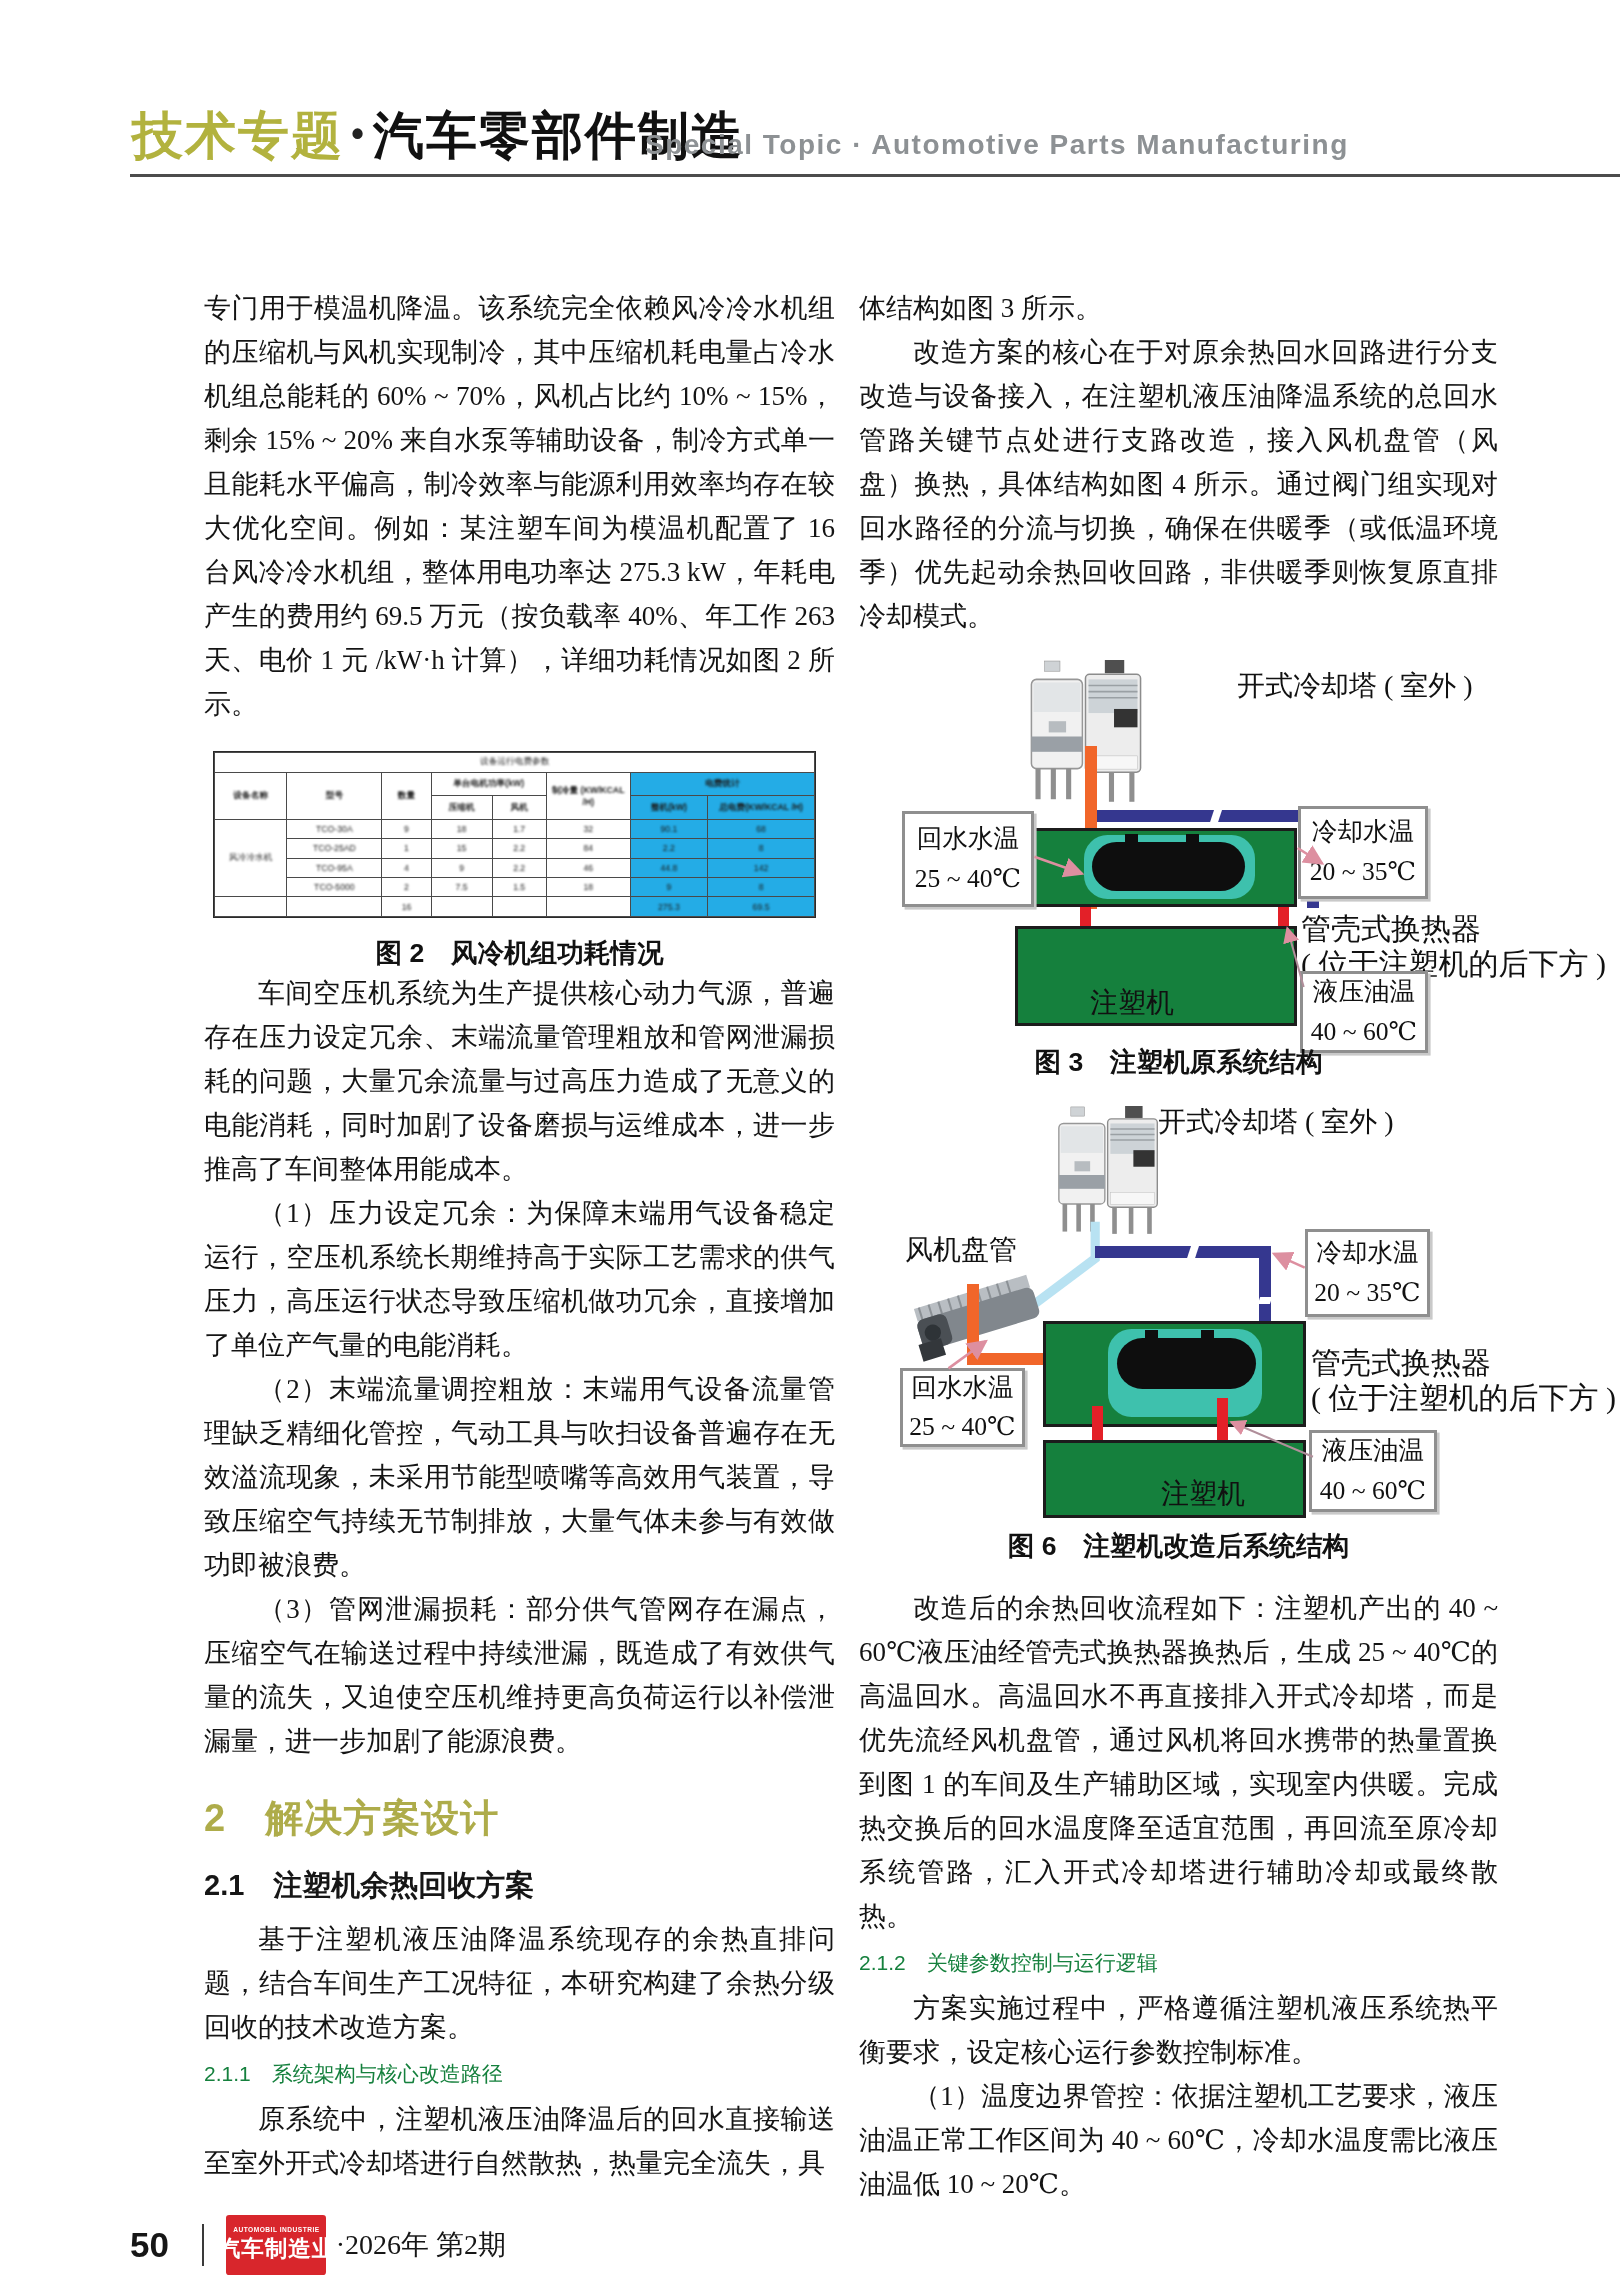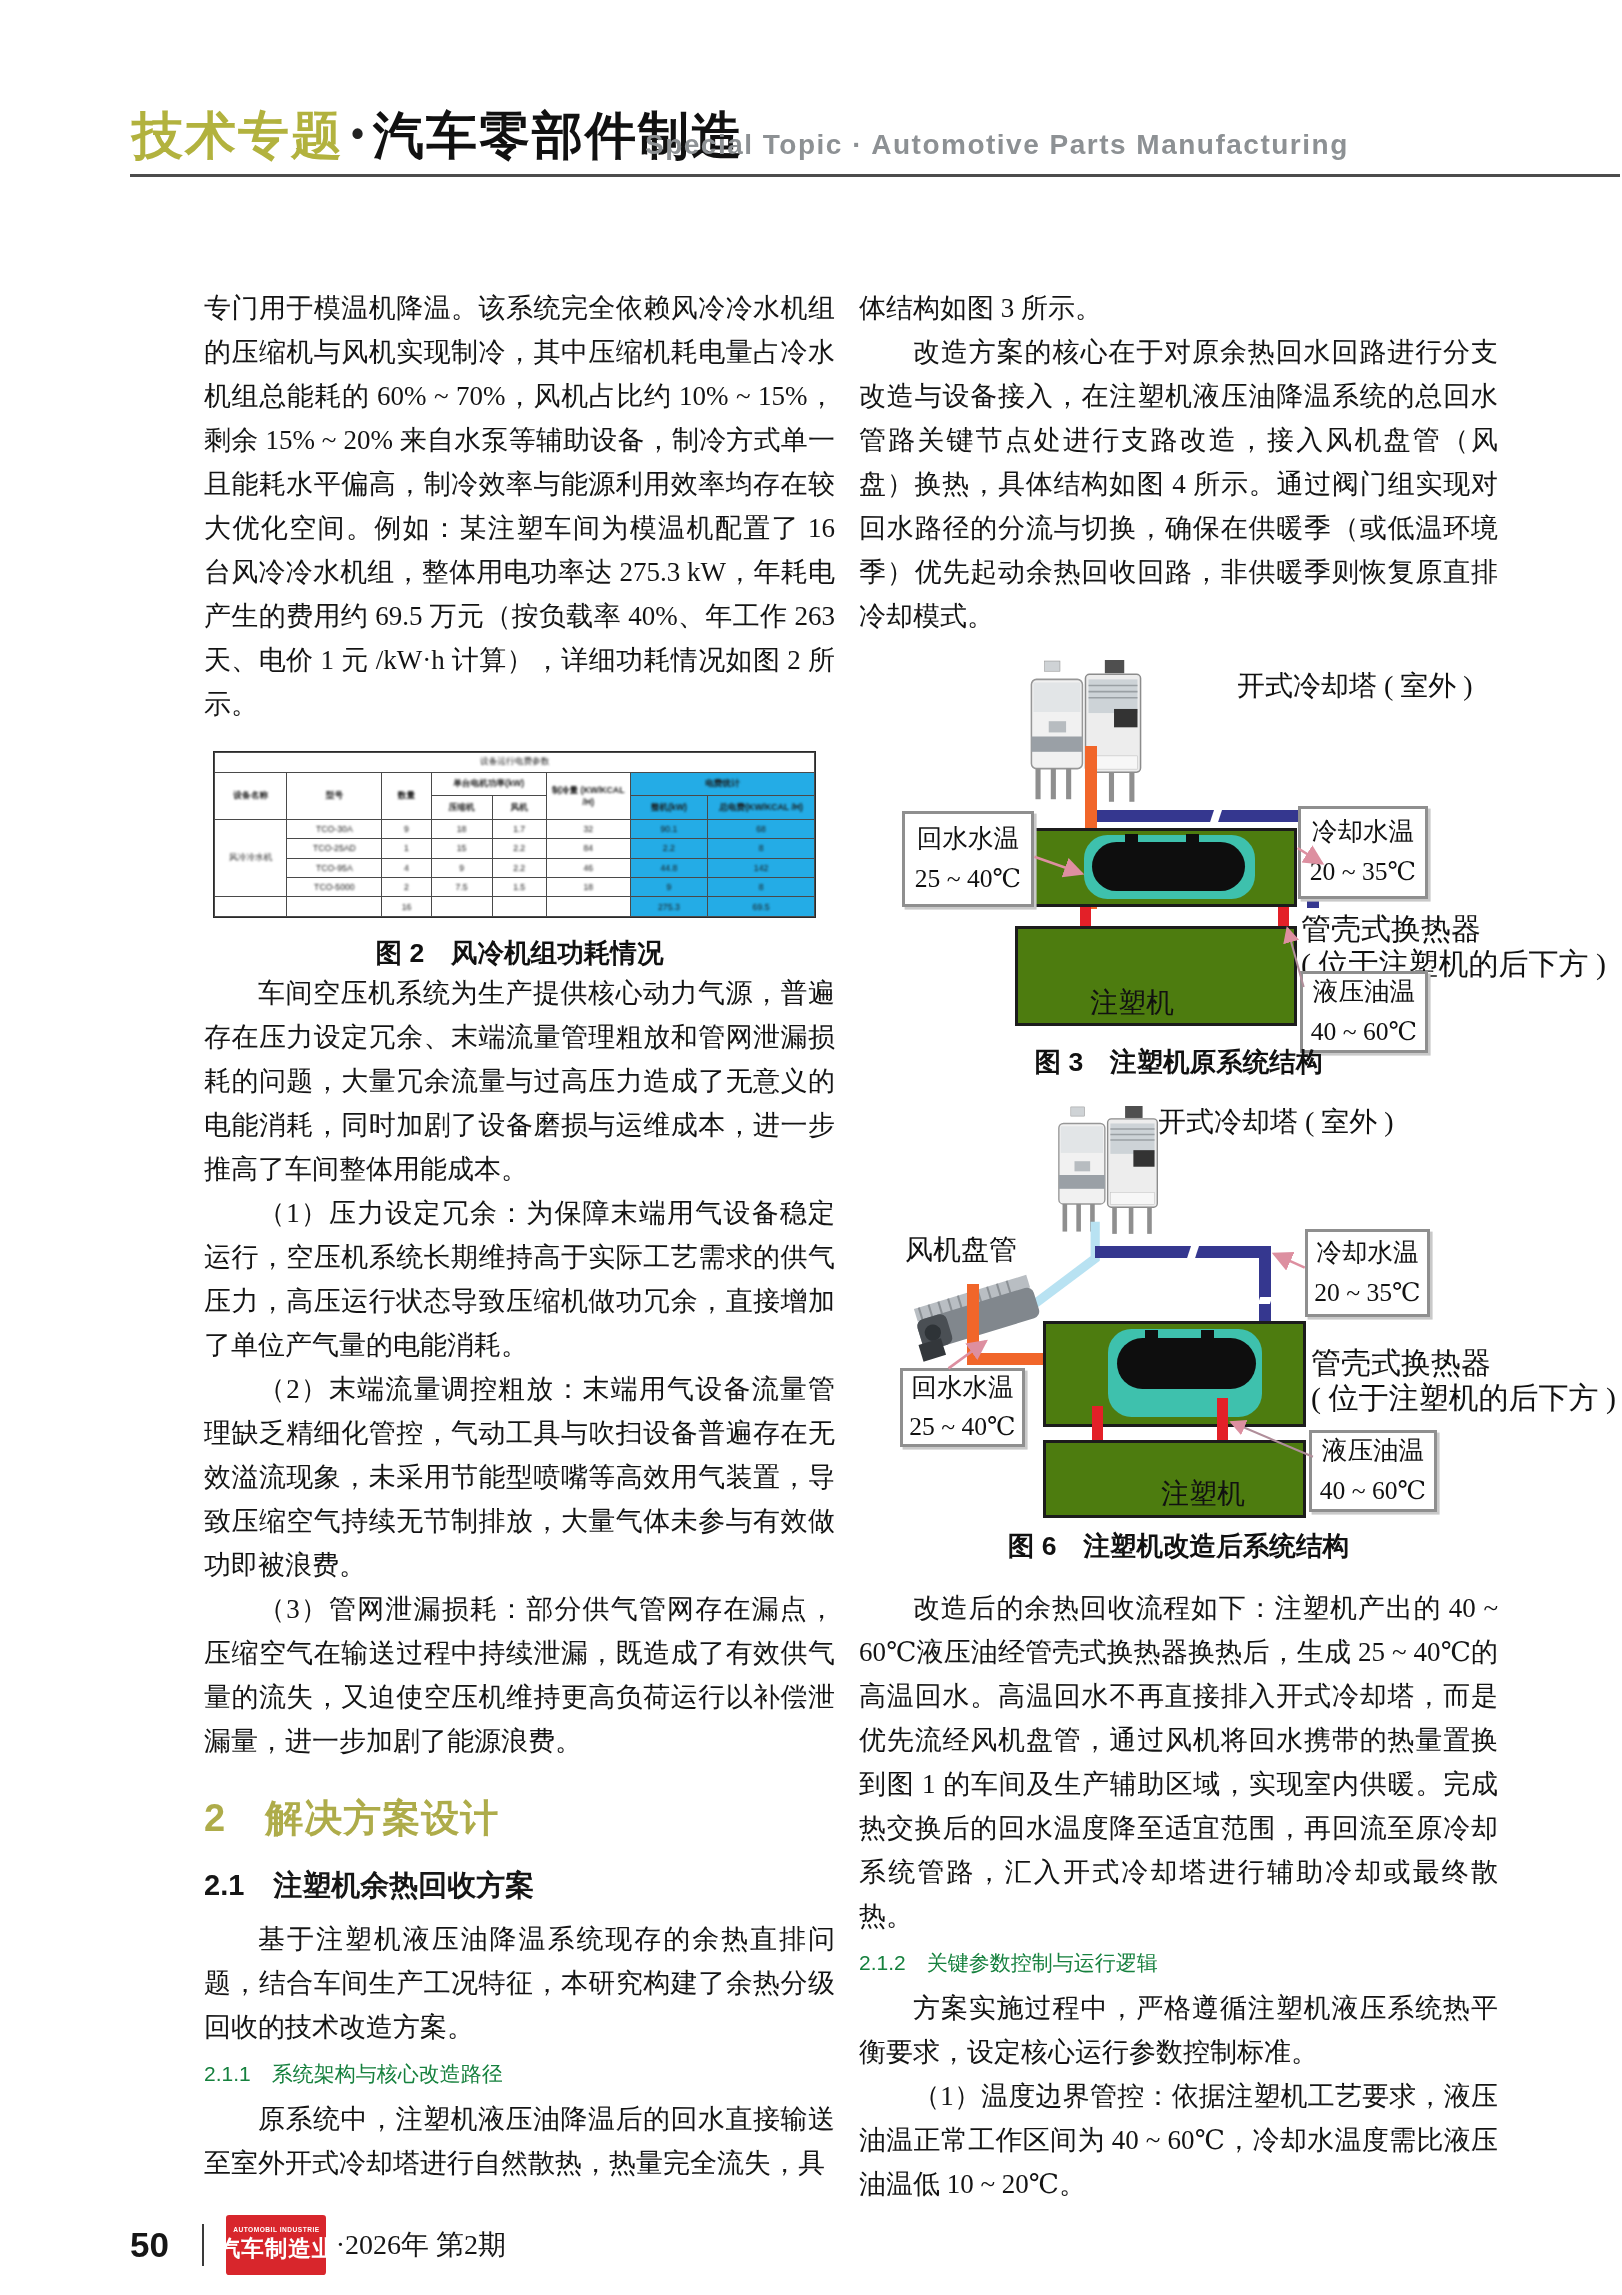--- a/index.html
+++ b/index.html
@@ -35,21 +35,21 @@
   #fig2 .ttl { height:20.4px; font-size:8.2px; }
   #fig2 .hd  { height:23.5px; font-weight:bold; }
   #fig2 .dr  { height:19.4px; }
   #fig2 .cap { margin-top:17.4px; }
   
   .fig { position:relative; width:639px; }
   #fig3 { height:420px; margin-top:21.5px; }
   #fig4 { height:460px; margin-top:19.4px; }
   .flabel { position:absolute; font-size:28px; color:#111; white-space:nowrap; }
   .gbox { position:absolute; border:3.1px solid #8f8f8f; background:#fff; box-shadow:2.6px 2.6px 0 #c9c9c9; text-align:center; font-size:25.6px; line-height:1.55; display:flex; flex-direction:column; justify-content:center; }
-  .bbox { position:absolute; border:3.6px solid #1c1c1c; background:#4d7c0f; }
+  .bbox { position:absolute; border:3.6px solid #1c1c1c; background:#15803d; }
   .pipe { position:absolute; }
   .p-blue { background:#35378f; }
   .p-orange { background:#f1662a; }
   .p-red { background:#e32028; }
   .pgap { position:absolute; background:#ffffff; transform:skewX(-18deg); }
   .teal { position:absolute; background:#3ec1ad; border-radius:23.5px; }
   .cyl  { position:absolute; background:#0e0e0e; border-radius:25.6px; }
   .nub  { position:absolute; background:#0e0e0e; }
   .hxnote { position:absolute; font-size:30px; line-height:1.5; color:#111; white-space:nowrap; }
   .leads { position:absolute; left:0; top:0; width:100%; height:100%; pointer-events:none; }

